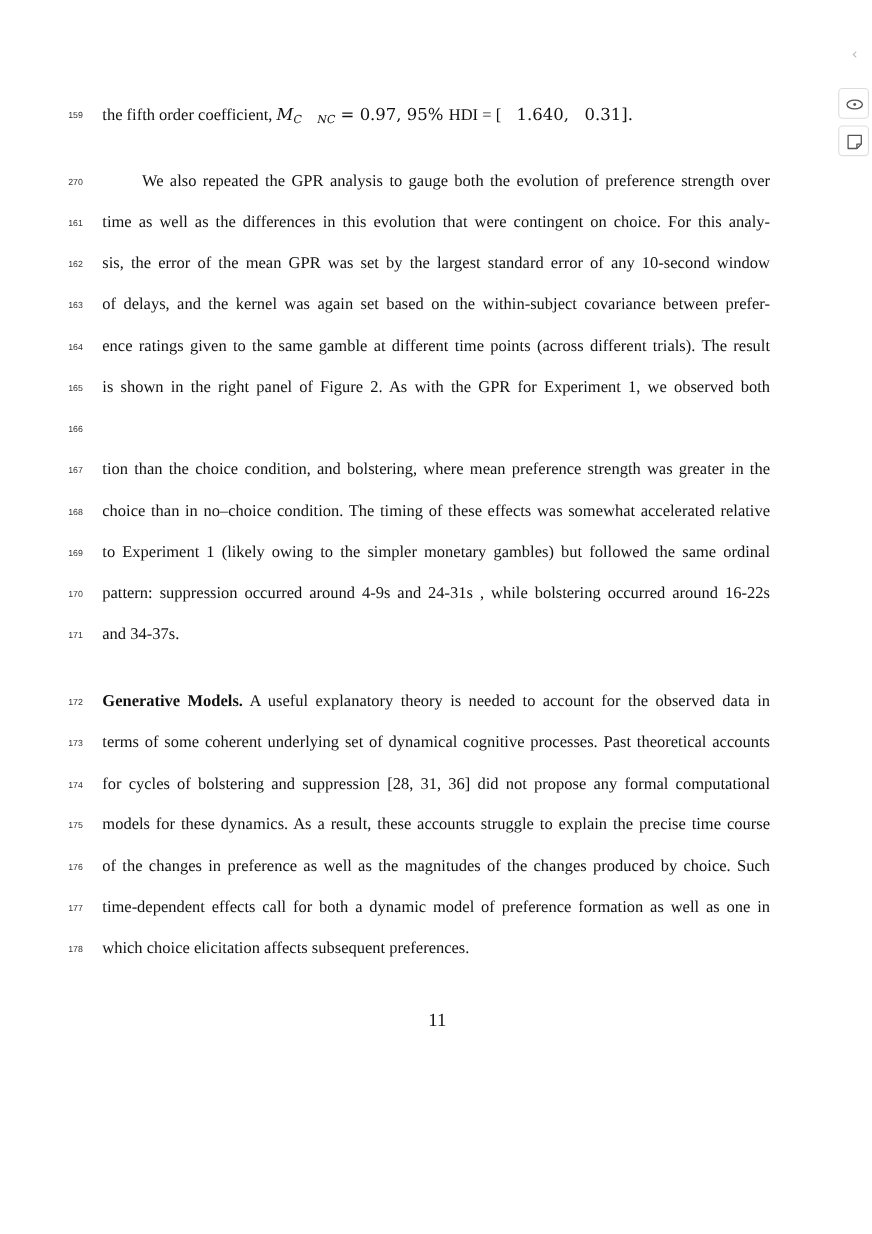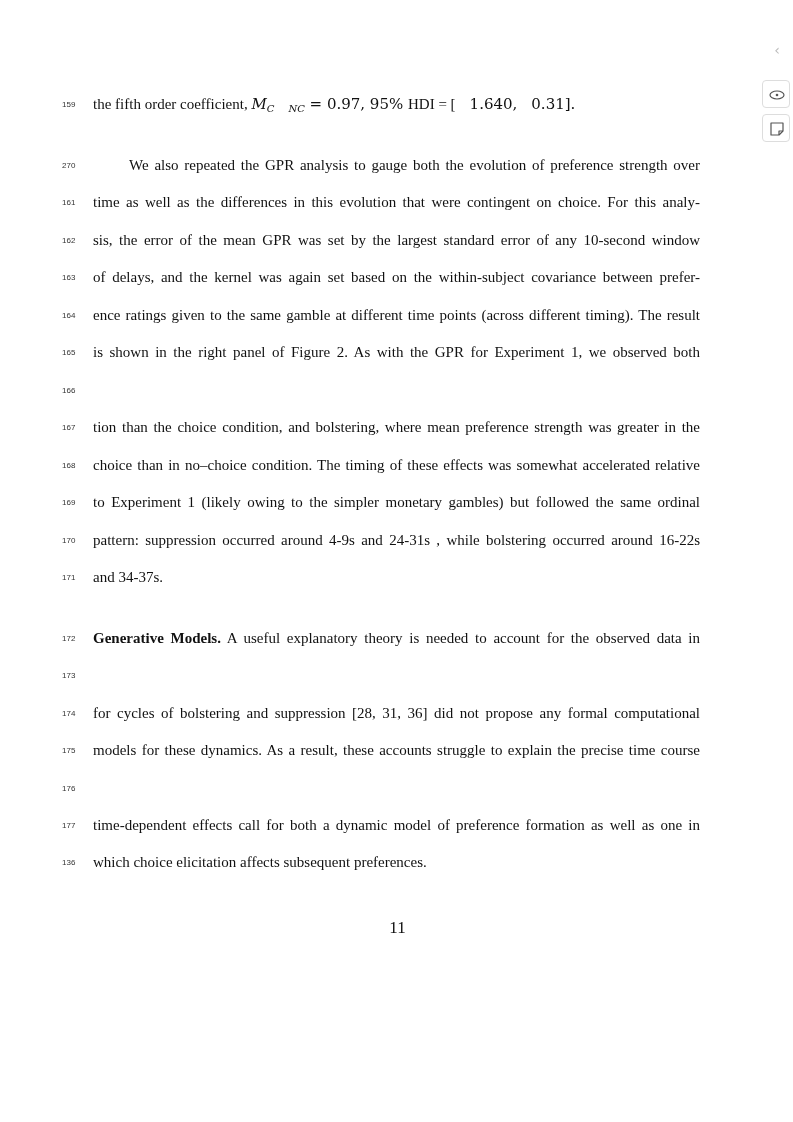--- a/index.html
+++ b/index.html
@@ -61,21 +61,21 @@
   <div class="line" style="top:230px">
     <span class="ln">162</span>
     <span class="txt">sis, the error of the mean GPR was set by the largest standard error of any 10-second window</span>
   </div>
   <div class="line" style="top:267px">
     <span class="ln">163</span>
     <span class="txt">of delays, and the kernel was again set based on the within-subject covariance between prefer-</span>
   </div>
   <div class="line" style="top:305px">
     <span class="ln">164</span>
-    <span class="txt">ence ratings given to the same gamble at different time points (across different timing).  The result</span>
+    <span class="txt">ence ratings given to the same gamble at different time points (across different trials).  The result</span>
   </div>
   <div class="line" style="top:342px">
     <span class="ln">165</span>
     <span class="txt">is shown in the right panel of Figure 2.  As with the GPR for Experiment 1, we observed both</span>
   </div>
   <div class="line" style="top:380px">
     <span class="ln">166</span>
   </div>
   <div class="line" style="top:417px">
     <span class="ln">167</span>
@@ -97,38 +97,40 @@
     <span class="ln">171</span>
     <span class="txt last" style="text-align:center">and 34-37s.</span>
   </div>
 
   <div class="line" style="top:628px">
     <span class="ln">172</span>
     <span class="txt"><span class="bold">Generative Models.</span><span>  A useful explanatory theory is needed to account for the observed data in</span></span>
   </div>
   <div class="line" style="top:665px">
     <span class="ln">173</span>
+    <span class="txt">terms of some coherent underlying set of dynamical cognitive processes. Past theoretical accounts</span>
   </div>
   <div class="line" style="top:703px">
     <span class="ln">174</span>
     <span class="txt">for cycles of bolstering and suppression [28, 31, 36] did not propose any formal computational</span>
   </div>
   <div class="line" style="top:740px">
     <span class="ln">175</span>
     <span class="txt">models for these dynamics.  As a result, these accounts struggle to explain the precise time course</span>
   </div>
   <div class="line" style="top:778px">
     <span class="ln">176</span>
+    <span class="txt">of the changes in preference as well as the magnitudes of the changes produced by choice.  Such</span>
   </div>
   <div class="line" style="top:815px">
     <span class="ln">177</span>
     <span class="txt">time-dependent effects call for both a dynamic model of preference formation as well as one in</span>
   </div>
   <div class="line" style="top:852px">
-    <span class="ln">136</span>
+    <span class="ln">178</span>
     <span class="txt last" style="text-align:left">which choice elicitation affects subsequent preferences.</span>
   </div>
 
   <div class="pagenum">11</div>
 </div>
 
 <div class="back-chevron">‹</div>
 
 <div class="side-btn" style="top:80px">
   <svg width="18" height="18" viewBox="0 0 18 18">

